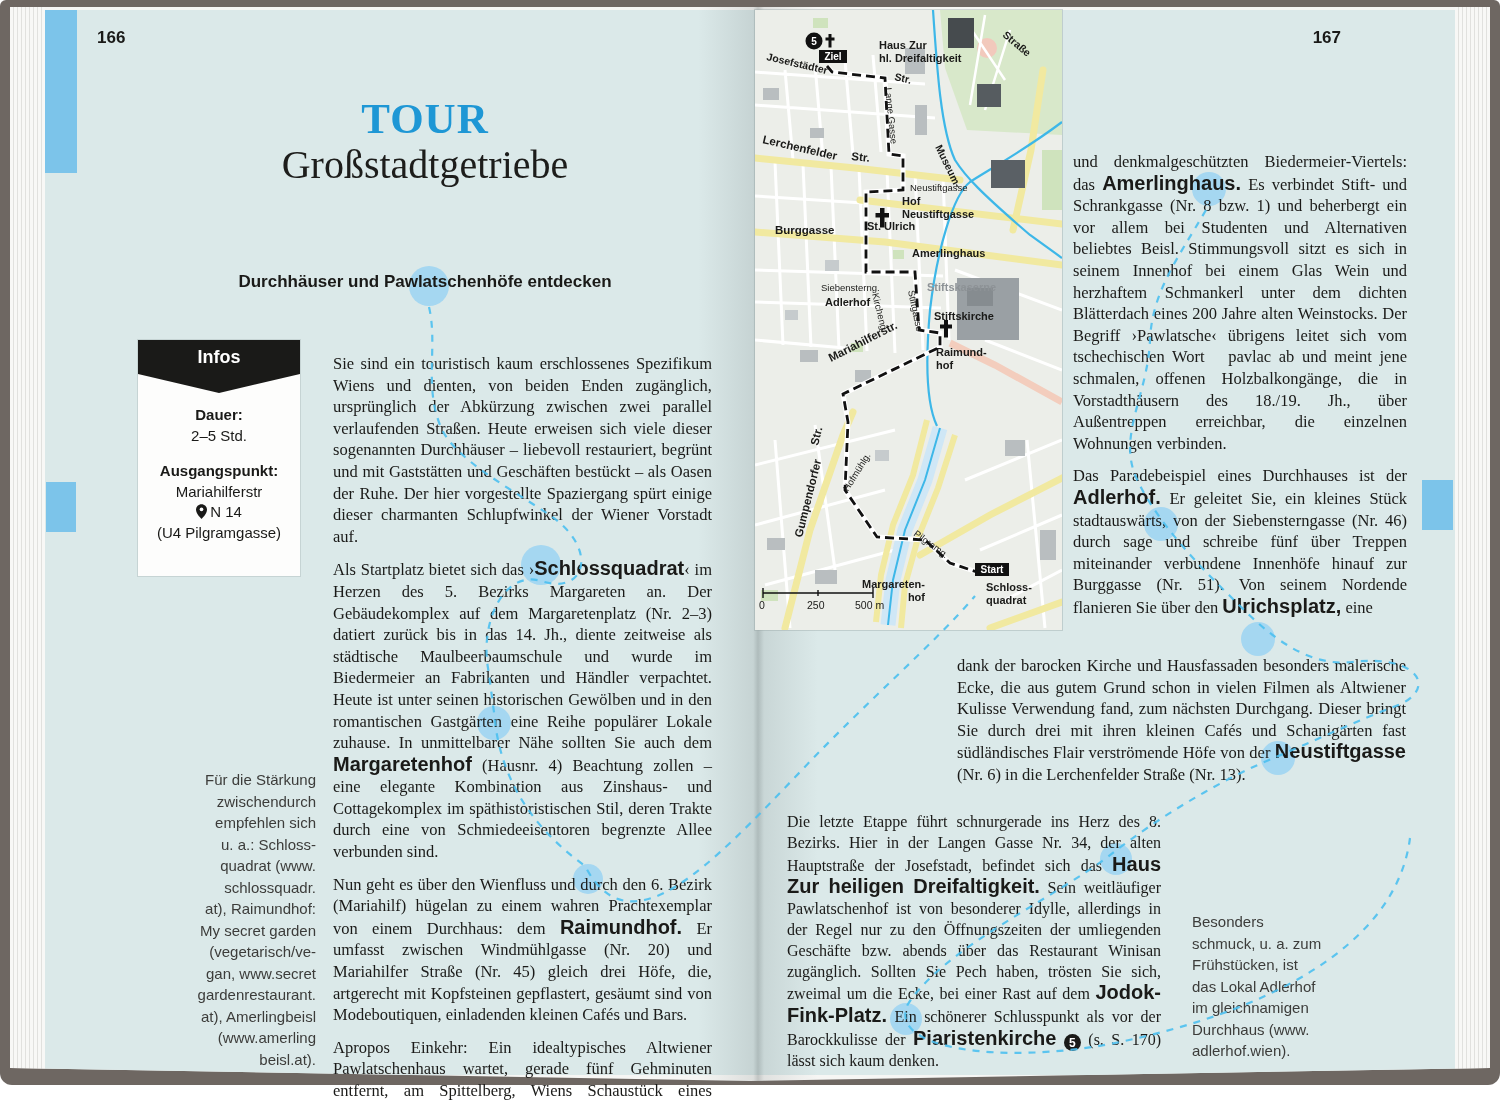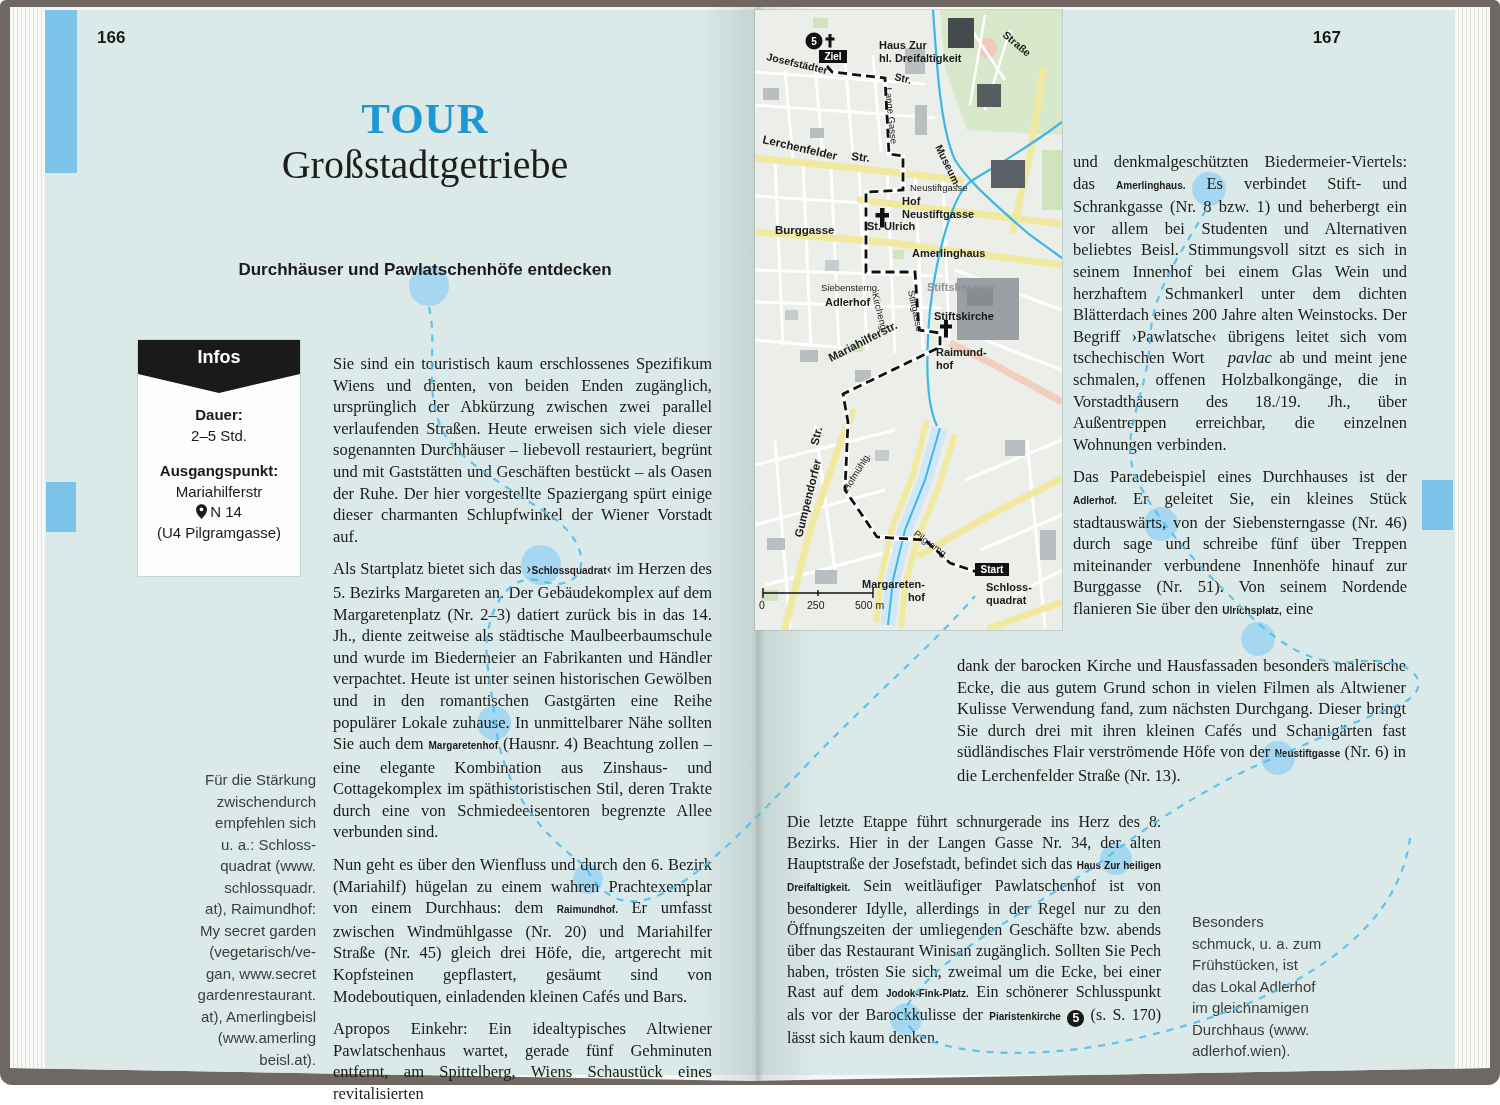--- a/index.html
+++ b/index.html
@@ -18,26 +18,26 @@
   .gutter{position:absolute;top:0;bottom:0;left:688px;width:120px;
           background:linear-gradient(90deg,rgba(0,0,0,0) 0%,rgba(90,100,100,.16) 46%,rgba(60,70,70,.28) 50%,rgba(90,100,100,.14) 55%,rgba(0,0,0,0) 100%);}
   
   .tab{position:absolute;background:#7cc4ea;}
   
   .pagenum{position:absolute;font:700 17px "Liberation Sans",sans-serif;}
   .kicker{position:absolute;left:175px;width:500px;top:94px;text-align:center;
           font:700 43px "Liberation Serif",serif;color:#1e97d5;letter-spacing:1px;}
   .headline{position:absolute;left:155px;width:540px;top:139px;text-align:center;
             font:400 40px/52px "Liberation Serif",serif;color:#1d1d1b;}
-  .subtitle{position:absolute;left:175px;width:500px;top:260px;text-align:center;
+  .subtitle{position:absolute;left:175px;width:500px;top:272px;text-align:center;
             font:700 17px "Liberation Sans",sans-serif;z-index:3;}
   .serifcol{position:absolute;font:400 16.5px/21.6px "Liberation Serif",serif;text-align:justify;z-index:3;}
   .serifcol p{margin:0 0 11px 0;}
-  .bs{font-family:"Liberation Sans",sans-serif;font-weight:700;font-size:10px;margin-top:8px;}
-  .it{font-style:italic;margin-left:16px;}
+  .bs{font-family:"Liberation Sans",sans-serif;font-weight:700;font-size:20px;margin-top:8px;}
+  .it{margin-left:16px;}
   .numbadge{display:inline-flex;width:17px;height:17px;border-radius:50%;background:#1a1a18;color:#fff;
             font:700 12px "Liberation Sans",sans-serif;align-items:center;justify-content:center;vertical-align:-2px;}
   .marginnote{position:absolute;font:400 15px/21.5px "Liberation Sans",sans-serif;color:#3c3c3a;
               white-space:pre-line;z-index:3;}
   .marginnote.ra{text-align:right;}
   
   .infos{position:absolute;left:138px;top:340px;width:162px;background:#fdfdfc;z-index:3;
          box-shadow:0 0 0 1px rgba(160,175,175,.35);padding-bottom:18px;}
   .infos-head{background:#1a1a18;color:#fff;text-align:center;font:700 18px/34px "Liberation Sans",sans-serif;}
   .infos-tri{height:19px;background:#1a1a18;clip-path:polygon(0 0,100% 0,50% 100%);}

